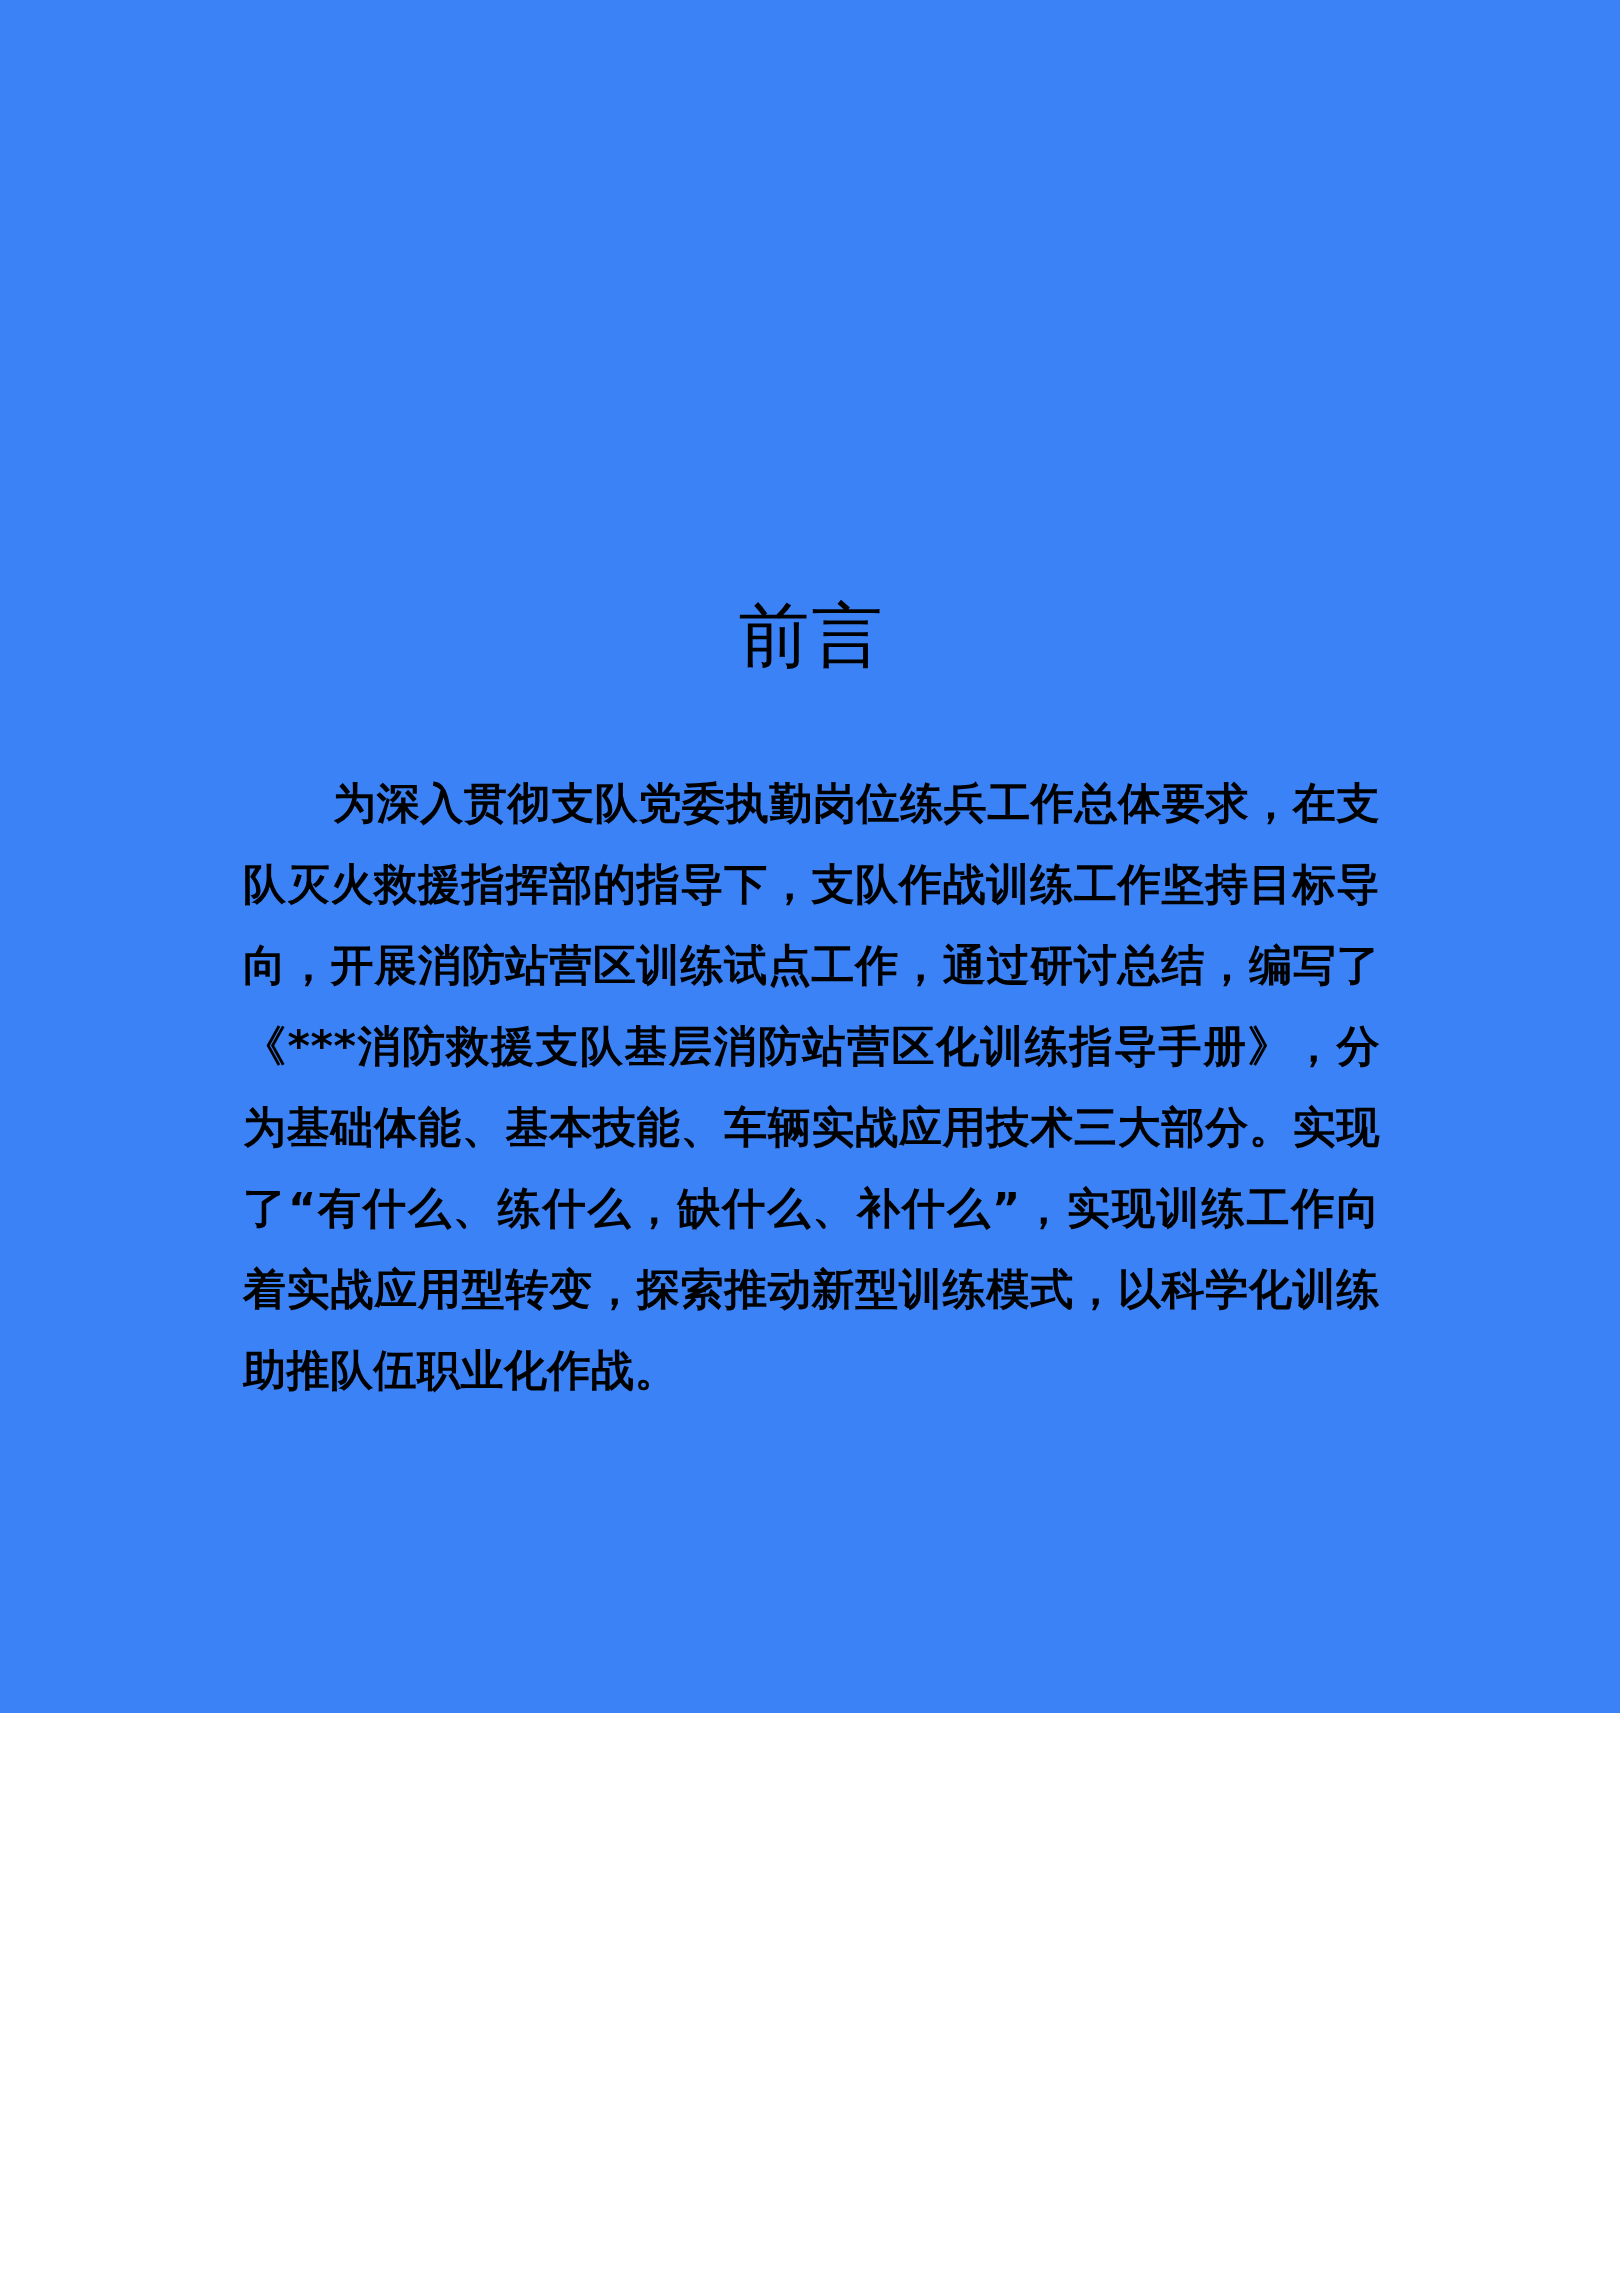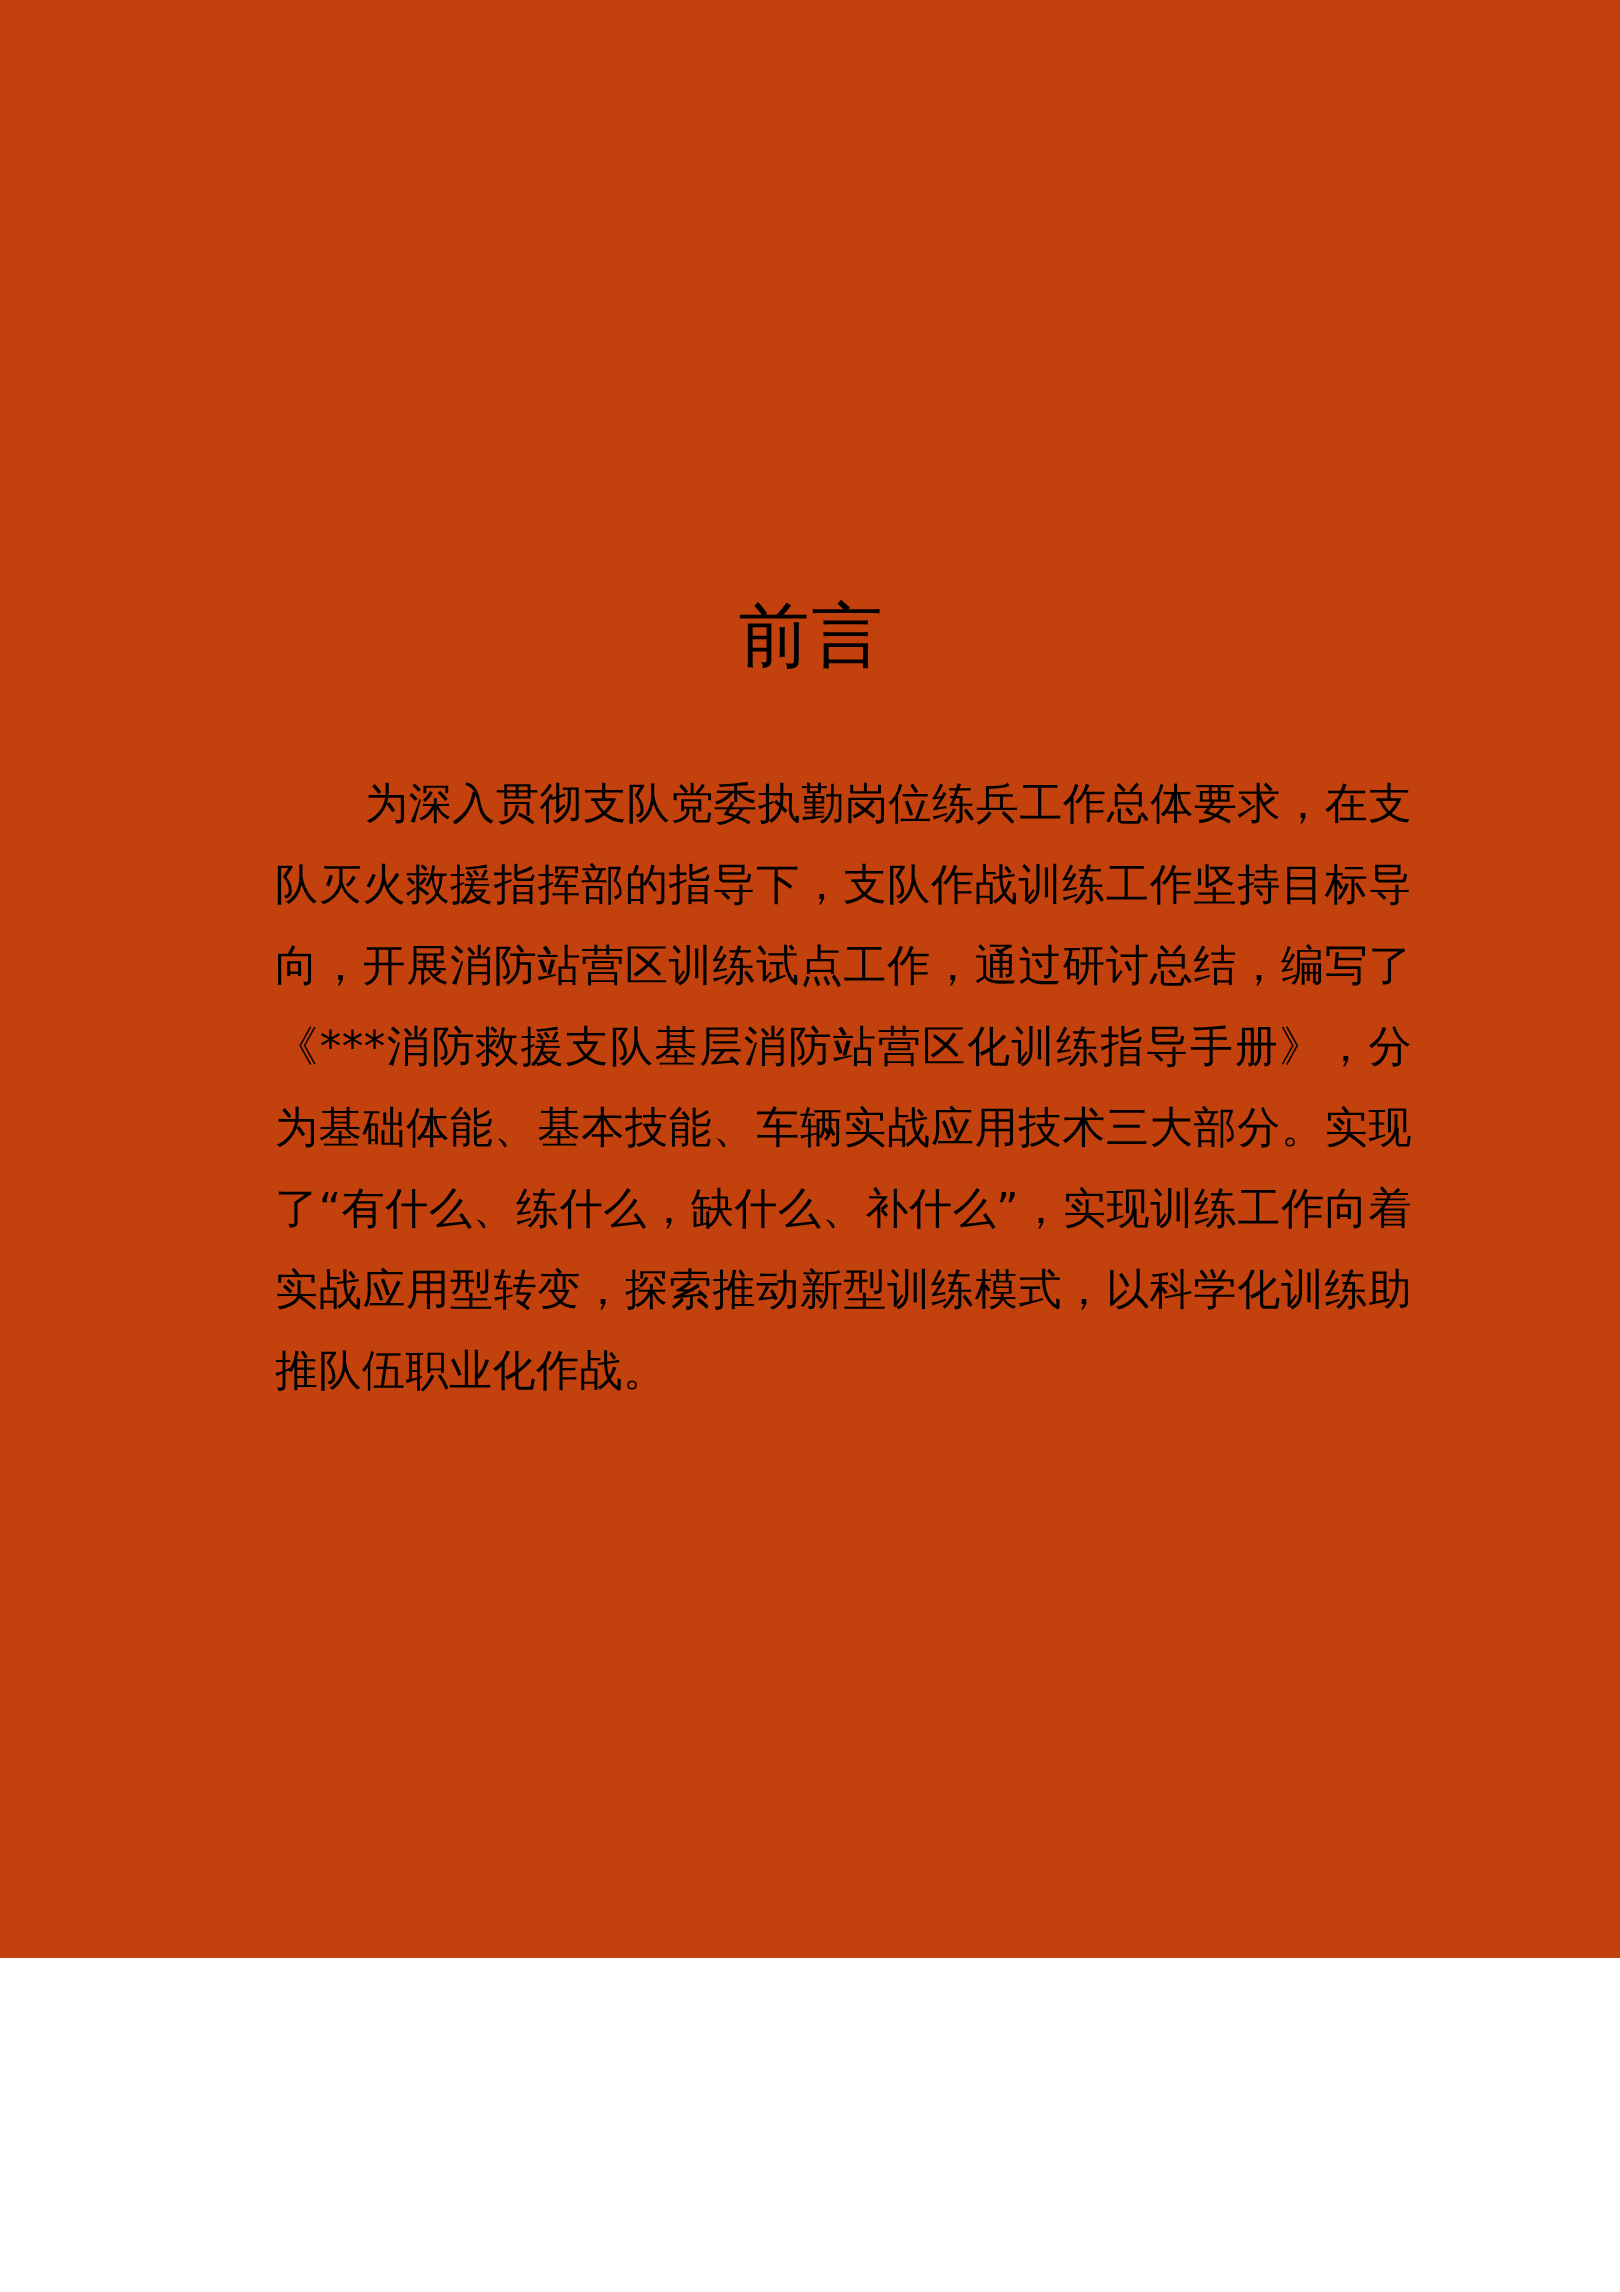--- a/index.html
+++ b/index.html
@@ -8,23 +8,23 @@
     padding: 0;
     background: #ffffff;
   }
   body {
     font-family: "Liberation Sans", "DejaVu Sans", sans-serif;
     color: #000000;
   }
   .page {
     position: relative;
     width: 1620px;
-    height: 1958px;
+    height: 1713px;
     margin: 0 auto;
-    background: #c2410c;
+    background: #3b82f6;
     box-sizing: border-box;
     overflow: hidden;
   }
   .content {
     position: absolute;
     left: 243px;
     top: 0;
     width: 1137px;
     height: 2293px;
   }
@@ -45,22 +45,21 @@
     top: 720px;
     left: 0;
     width: 1137px;
     font-size: 43px;
     line-height: 81px;
     text-align: justify;
     text-justify: inter-ideograph;
     text-indent: 90px;
     letter-spacing: 0.5px;
     font-family: "DejaVu Sans", "Liberation Sans", sans-serif;
-    font-weight: 400;
-    margin-left: 32px;
+    font-weight: 700;
   }
   .page-number {
     position: absolute;
     bottom: 147px;
     left: 0;
     width: 1137px;
     text-align: center;
     font-size: 29px;
     letter-spacing: 2.9px;
     color: #111111;

